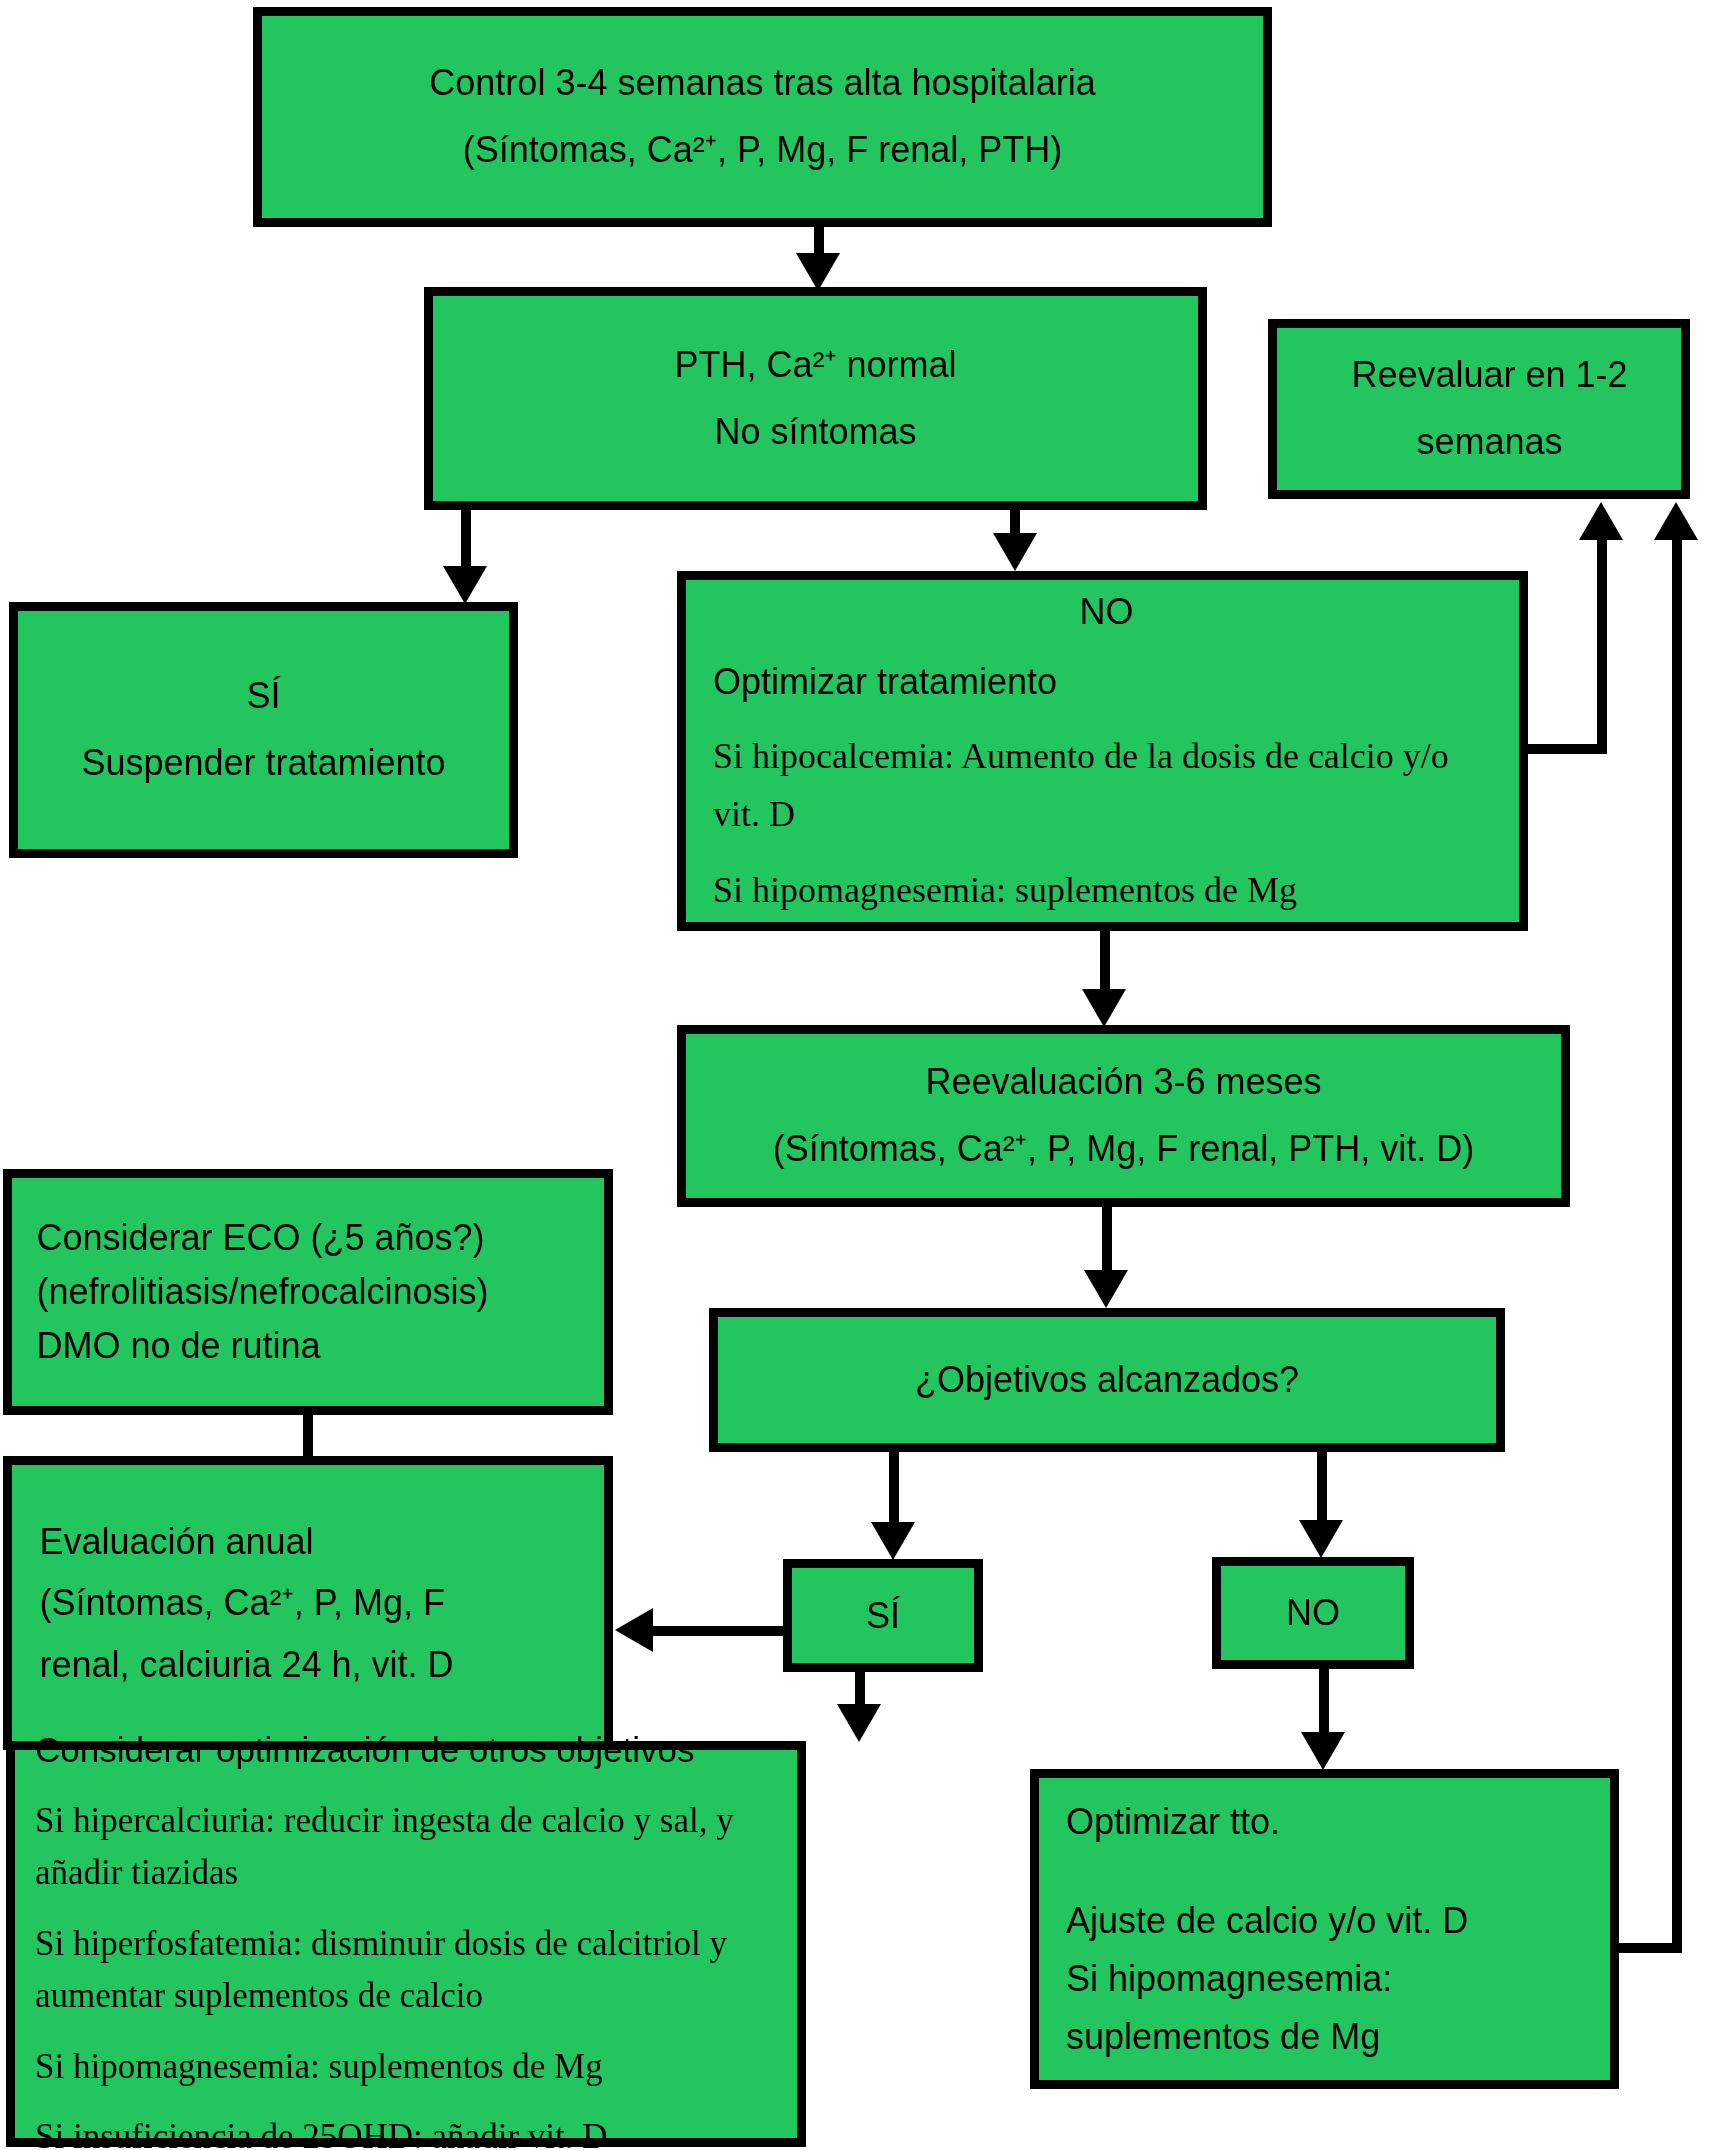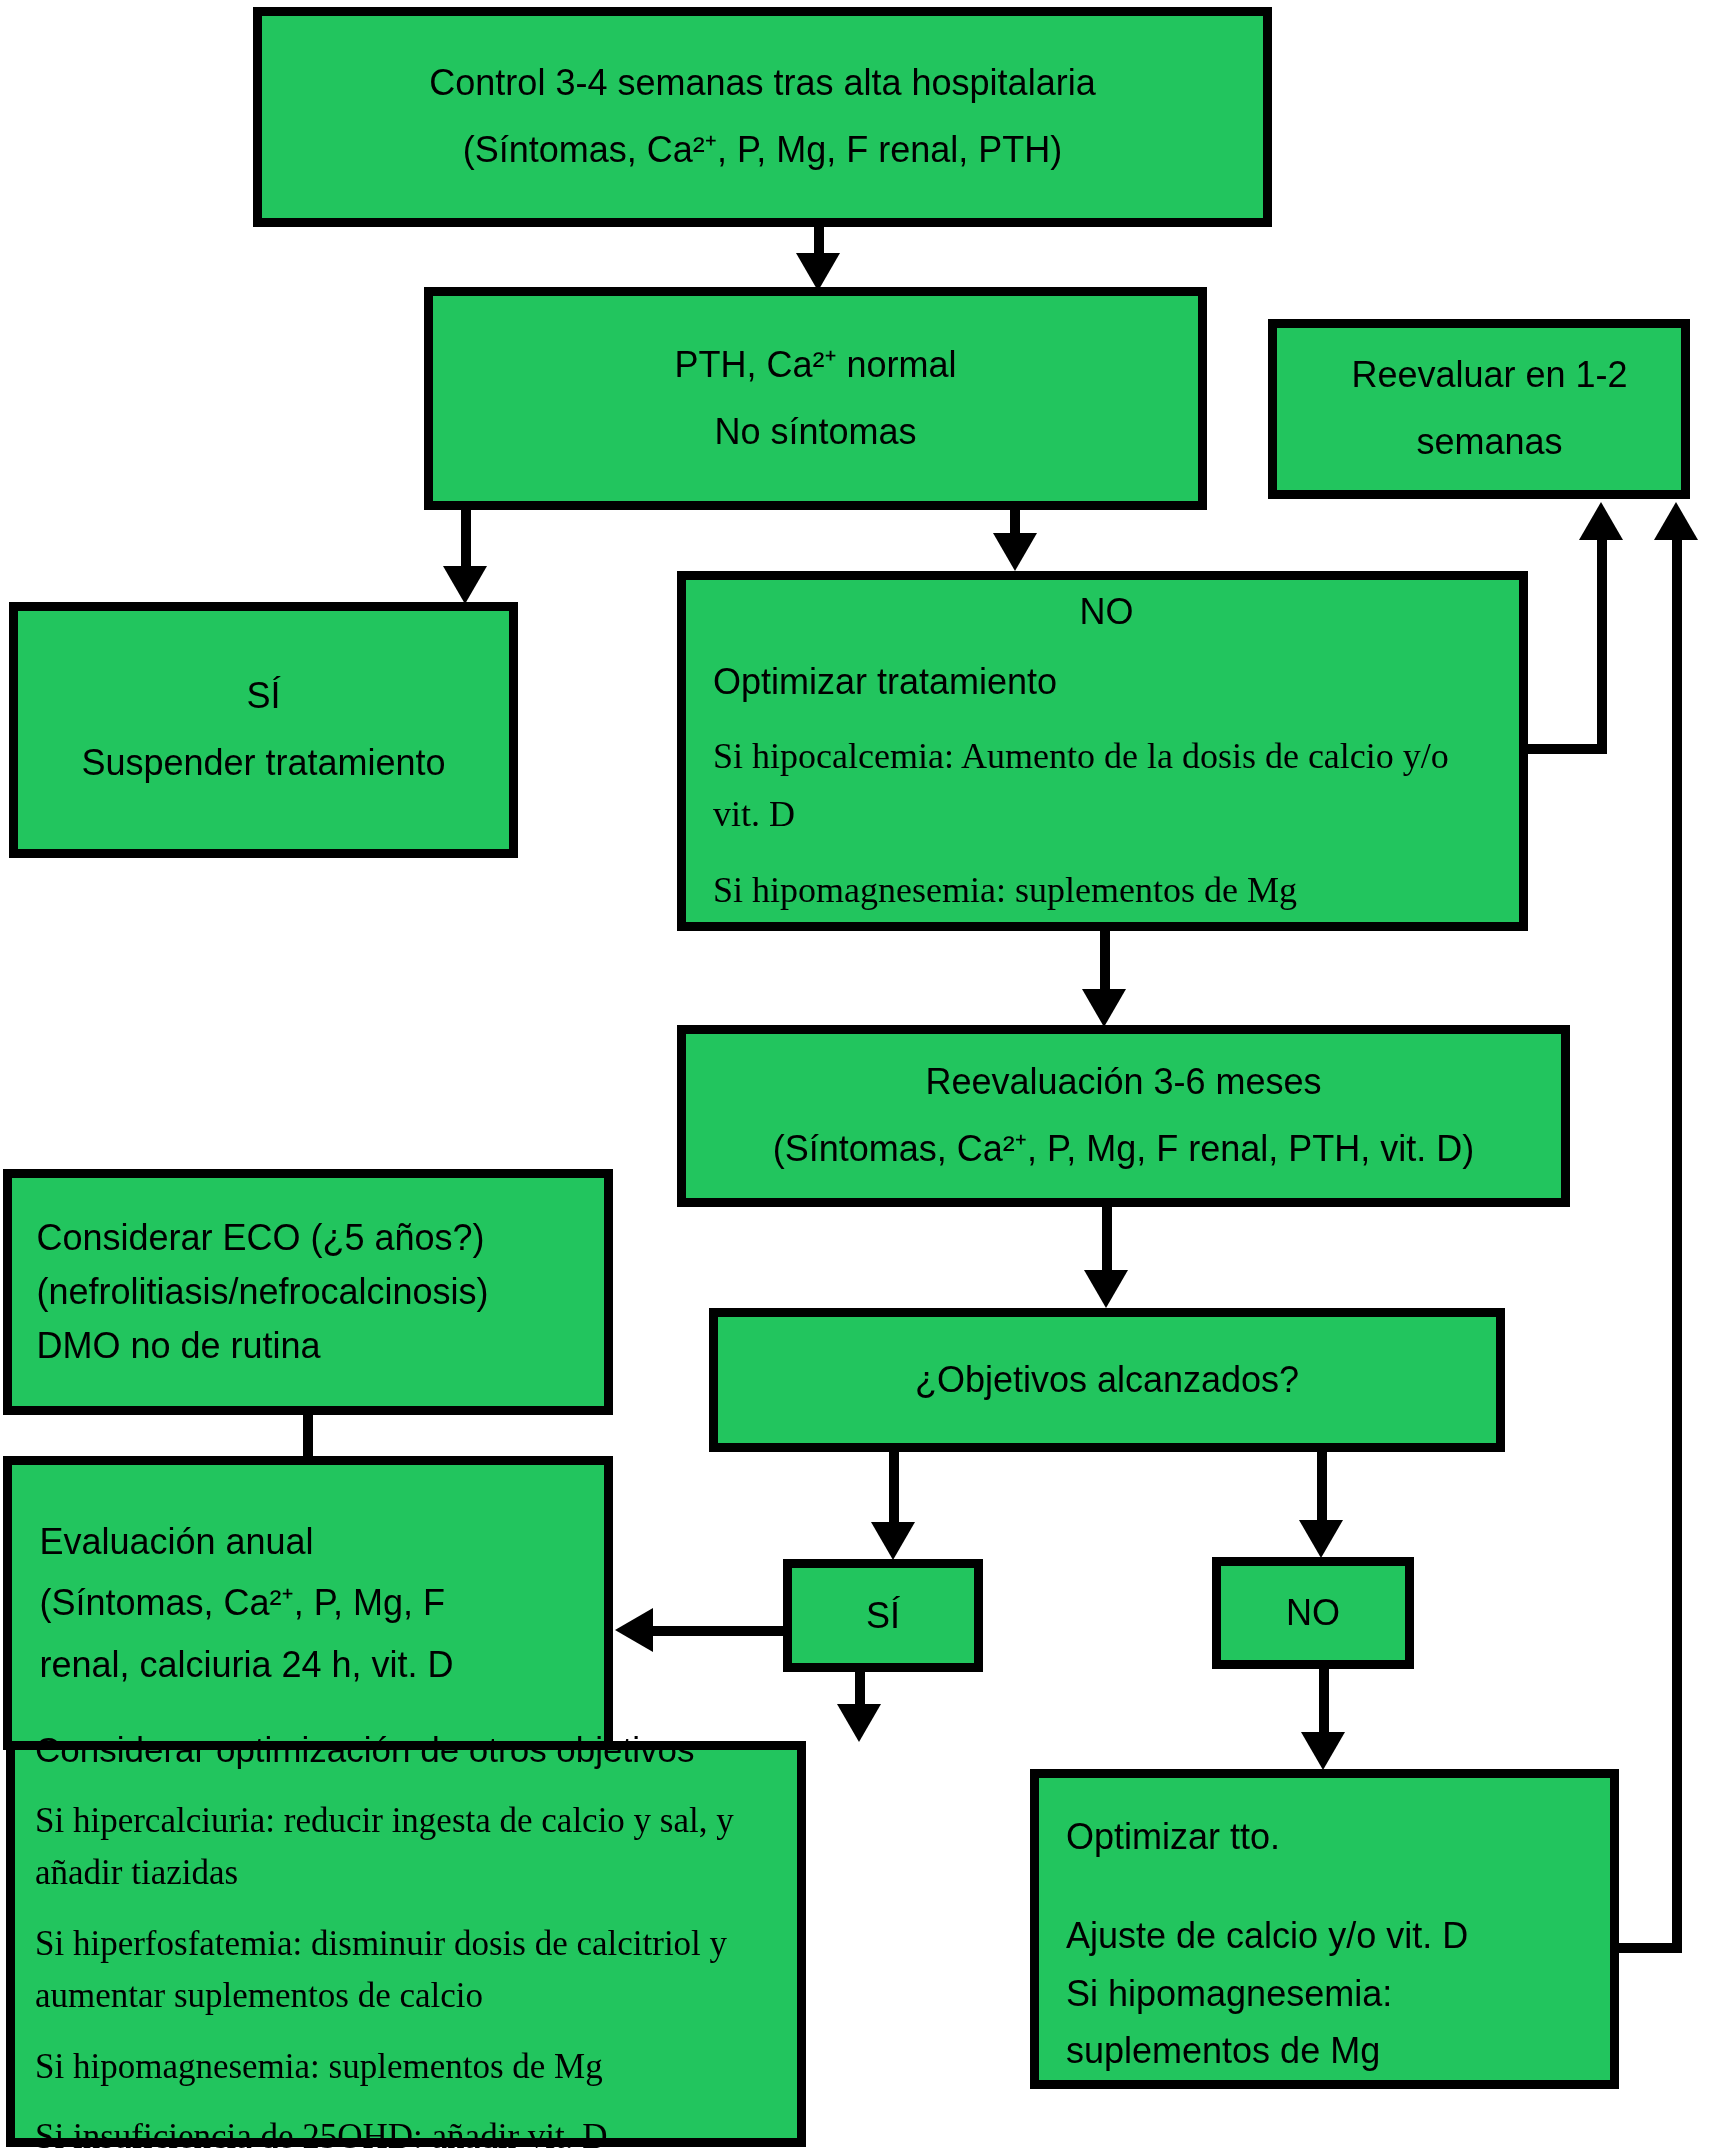--- a/index.html
+++ b/index.html
@@ -27,21 +27,21 @@
   #n-reevaluar    { left:1268px; top:319px;  width:422px;  height:180px;padding-left:21px; }
   #n-si-susp      { left:9px;   top:602px;  width:509px;  height:256px; }
   #n-no-opt       { left:677px;  top:571px;  width:851px; height:360px; }
   #n-reev36       { left:677px;  top:1025px; width:893px; height:182px; }
   #n-eco          { left:3.4px;    top:1169px; width:610px;  height:246px; }
   #n-objetivos    { left:709px; top:1308px; width:796px; height:144px; }
   #n-eval-anual   { left:3.4px;    top:1456px; width:610px;  height:294px; }
   #n-si           { left:783px; top:1559px; width:200px;  height:113px; }
   #n-no           { left:1212px; top:1557px; width:202px;  height:112px; }
   #n-optimizacion { left:5.5px;    top:1741px; width:800px; height:406px; font-size:35px; padding-left:20.5px; }
-  #n-opt-tto      { left:1030px; top:1769px; width:589px;  height:320px;justify-content:flex-end; }
+  #n-opt-tto      { left:1030px; top:1769px; width:589px;  height:320px; }
 
   
   .vline, .hline { position:absolute; background:#000; }
   .vline { width:9.6px; }
   .hline { height:9.6px; }
   .arr { position:absolute; width:0; height:0; }
   .arr-down { border-left:22.6px solid transparent; border-right:22.6px solid transparent; border-top:38px solid #000; }
   .arr-up   { border-left:22.6px solid transparent; border-right:22.6px solid transparent; border-bottom:38px solid #000; }
   .arr-left { border-top:22.6px solid transparent; border-bottom:22.6px solid transparent; border-right:38px solid #000; }
 </style>

